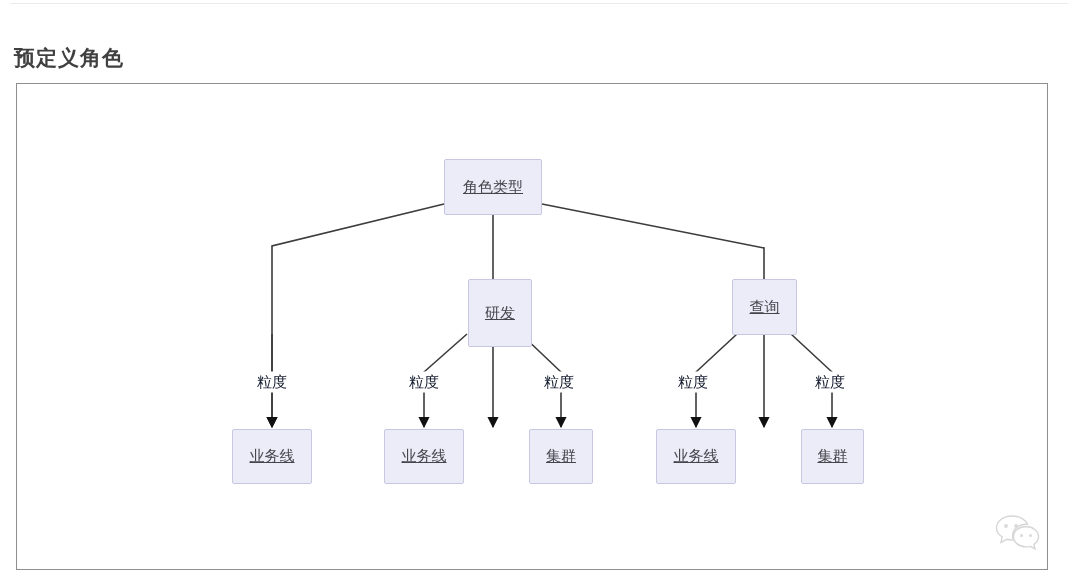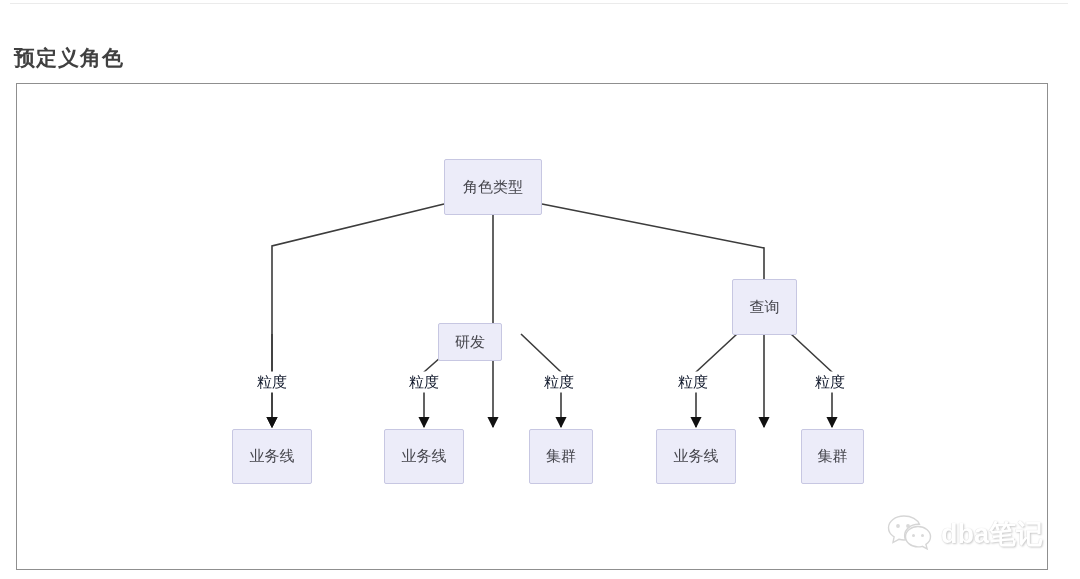--- a/index.html
+++ b/index.html
@@ -31,24 +31,25 @@
   }
   .node{
     position:absolute;
     display:flex; align-items:center; justify-content:center;
     background:var(--node-fill,#ececf9);
     border:1px solid var(--node-border,#c7c7e2);
     color:#45454c; font-size:15px;
     border-radius:2px;
     box-sizing:border-box;
     white-space:nowrap;
+    text-decoration:underline;
   }
   .n-root {left:427px; top:75px;  width:98px;  height:56px;}
   .n-admin{left:187px; top:195px; width:135px; height:55px;}
-  .n-dev  {left:421px; top:195px; width:64px;  height:38px;margin-top:44px;}
+  .n-dev  {left:451px; top:195px; width:64px;  height:68px;}
   .n-query{left:715px; top:195px; width:65px;  height:56px;}
   .n-admin-leaf1{left:215px; top:345px; width:80px; height:55px;}
   .n-dev-leaf1  {left:367px; top:345px; width:80px; height:55px;}
   .n-dev-leaf2  {left:512px; top:345px; width:64px; height:55px;}
   .n-query-leaf1{left:639px; top:345px; width:80px; height:55px;}
   .n-query-leaf2{left:784px; top:345px; width:63px; height:55px;}
   .edge-label{
     position:absolute;
     transform:translate(-50%,-50%);
     background:#ffffff;
@@ -118,16 +119,15 @@
         <path d="M19 3 C10.2 3 3.5 8.3 3.5 14.8 c0 3.7 2.2 7 5.6 9.1 L8 29.5 l5.9-3.2 c1.6 .4 3.3 .7 5.1 .7 .5 0 1 0 1.5-.1 -.6-1.3-.9-2.7-.9-4.1 0-6.4 6-11.5 13.4-11.5 .5 0 1 0 1.5 .1 C32.7 6.6 26.5 3 19 3 z"></path>
         <path d="M33 13.5 c-6.9 0-12.5 4.6-12.5 10.2 0 5.6 5.6 10.2 12.5 10.2 1.5 0 3-.2 4.3-.6 l4.8 2.6 -1.2-4.5 c2.9-1.9 4.6-4.6 4.6-7.7 0-5.6-5.6-10.2-12.5-10.2 z"></path>
       </g>
       <g fill="#d9d9d9">
         <circle cx="13" cy="13" r="1.9"></circle>
         <circle cx="23" cy="13" r="1.9"></circle>
         <circle cx="28.5" cy="22.5" r="1.5"></circle>
         <circle cx="37.5" cy="22.5" r="1.5"></circle>
       </g>
     </svg>
-    <span>dba笔记</span>
   </div>
 
 </div>
 
 </body></html>

